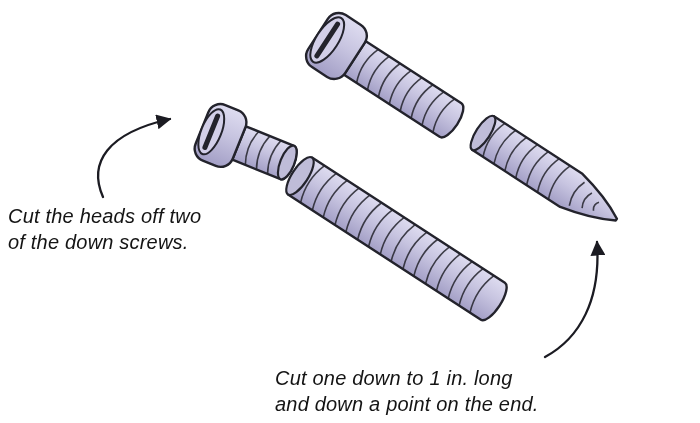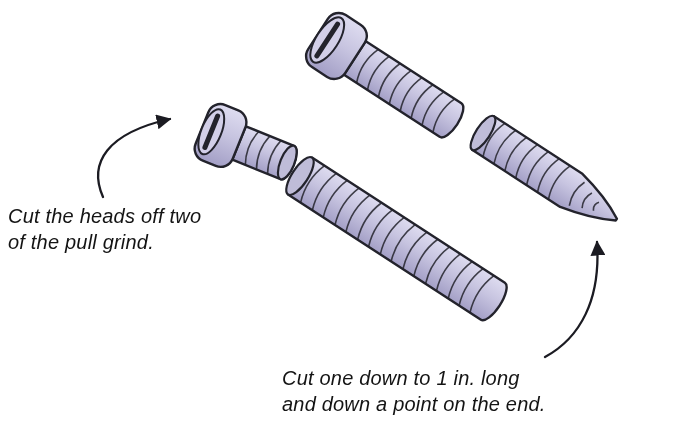--- a/index.html
+++ b/index.html
@@ -10,21 +10,21 @@
   .caption {
     position: absolute;
     font-style: italic;
     font-size: 20px;
     line-height: 1.32;
     letter-spacing: 0.2px;
     color: var(--text, #141414);
     white-space: nowrap;
   }
   .caption-left  { left: 8px;  top: 203px; }
-  .caption-right { left: 282px; top: 365px; }
+  .caption-right { left: 275px; top: 365px; }
 
   .body-shape { fill: url(#bodyGrad); stroke: var(--outline, #23232c); stroke-width: 2.4; stroke-linejoin: round; }
   .head-shape { fill: url(#bodyGrad); stroke: var(--outline, #23232c); stroke-width: 2.4; stroke-linejoin: round; }
   .face       { fill: var(--screw-face, #d2cfe8); stroke: var(--outline, #23232c); stroke-width: 2; }
   .cut-face   { fill: var(--screw-cut, #bfbcd8); stroke: var(--outline, #23232c); stroke-width: 2.2; }
   .threads    { fill: none; stroke: var(--outline, #23232c); stroke-width: 1.6; opacity: 0.85; }
   .slot       { stroke: var(--outline, #23232c); stroke-width: 5; stroke-linecap: round; }
   .arrow      { fill: none; stroke: var(--arrow, #1b1b22); stroke-width: 2.3; stroke-linecap: round; }
 </style>
 </head>
@@ -72,21 +72,21 @@
       <path class="threads" d="M13 -20 Q5 0 13 20 M26 -20 Q18 0 26 20 M39 -20 Q31 0 39 20 M52 -20 Q44 0 52 20 M65 -20 Q57 0 65 20 M78 -20 Q70 0 78 20 M91 -20 Q83 0 91 20 M112 -14 Q106 0 112 14 M124 -9 Q119 0 124 9 M135 -5 Q131 0 135 5"></path>
       <ellipse class="cut-face" cx="0" cy="0" rx="7" ry="20"></ellipse>
     </g>
 
     <path class="arrow" marker-end="url(#arrowhead)" d="M103,197 C88,163 107,133 170,119"></path>
     <path class="arrow" marker-end="url(#arrowhead)" d="M545,357 C580,338 601,300 597,242"></path>
   </svg>
 
   <div class="caption caption-left">
     <span>Cut the heads off two</span><br>
-    <span>of the pull grind.</span>
+    <span>of the down screws.</span>
   </div>
 
   <div class="caption caption-right">
     <span>Cut one down to 1 in. long</span><br>
     <span>and down a point on the end.</span>
   </div>
 
 </div>
 
 </body></html>

